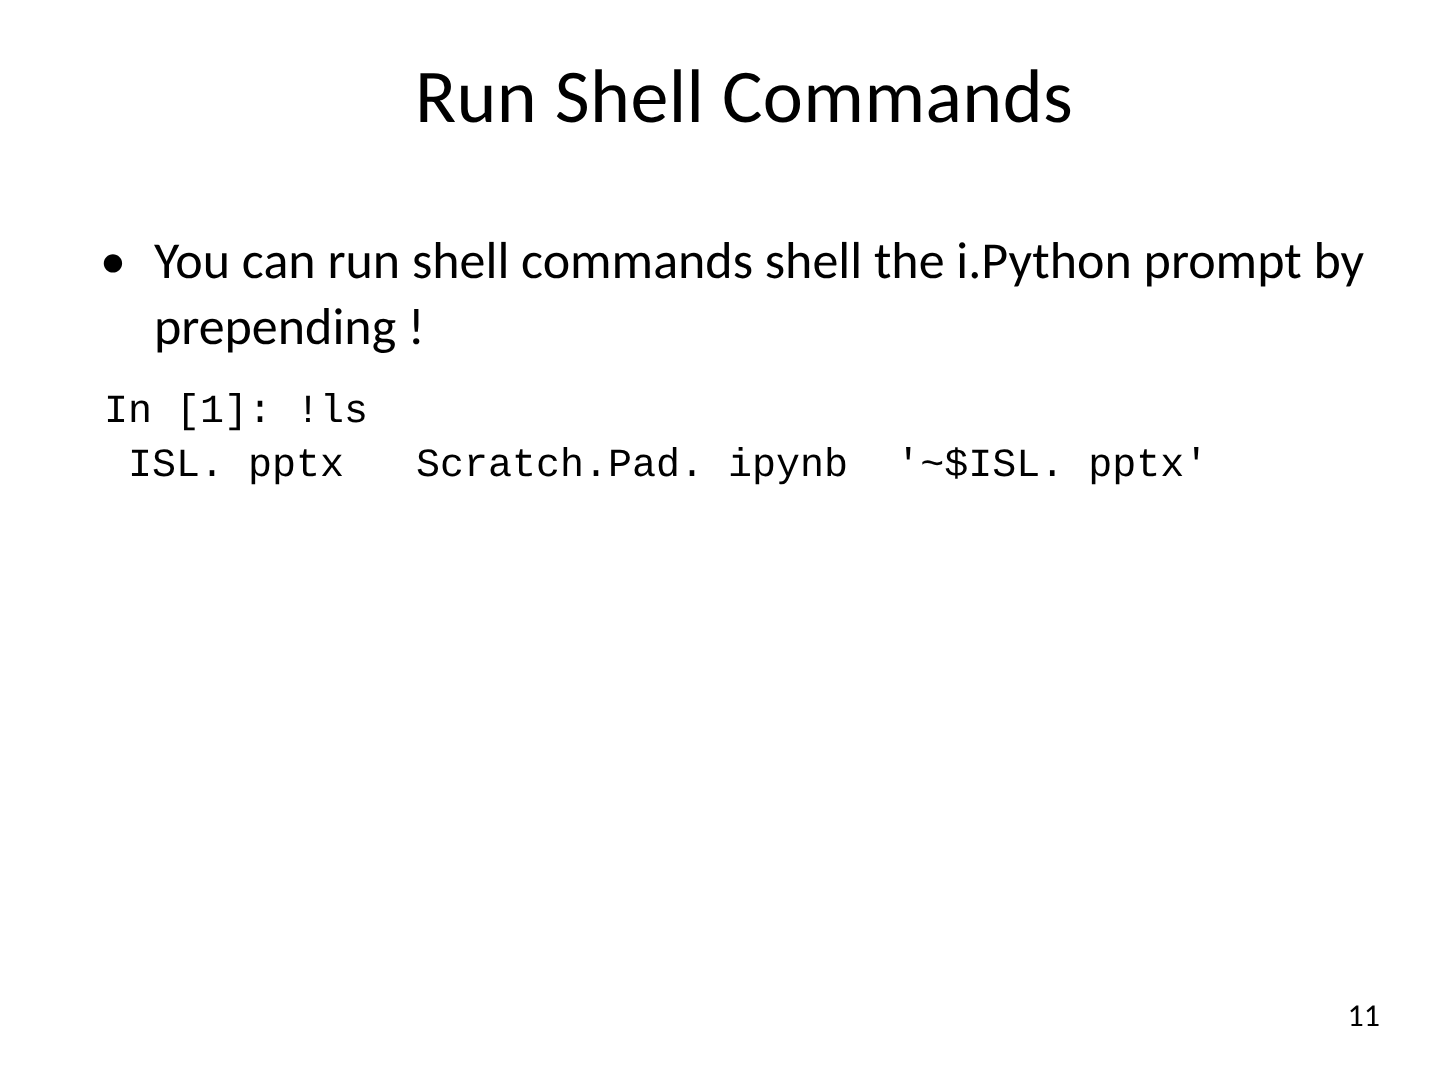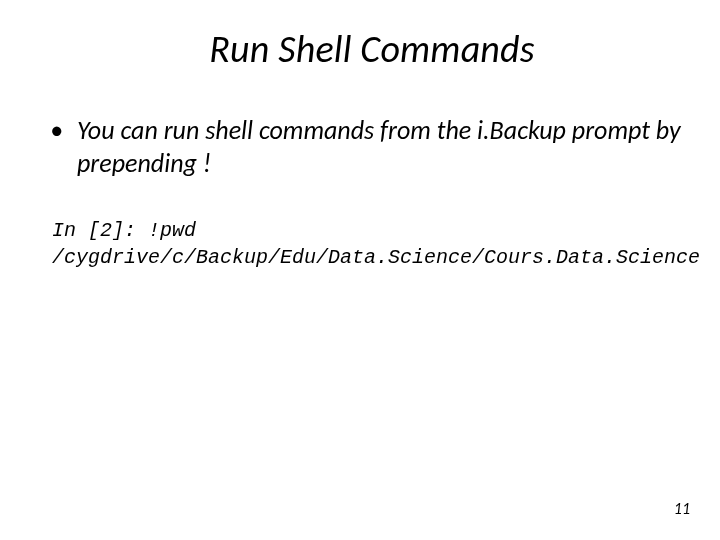--- a/index.html
+++ b/index.html
@@ -12,21 +12,20 @@
     color: #000;
     position: relative;
     overflow: hidden;
   }
   .slide {
     box-sizing: border-box;
     width: 720px;
     height: 540px;
     padding: 20px 16px 20px 40px;
     position: relative;
-    font-style: italic;
   }
   .title {
     text-align: center;
     font-size: 38px;
     font-weight: 400;
     margin-top: 6px;
     margin-bottom: 42px;
     letter-spacing: 0.2px;
   }
   .bullet-block {
@@ -71,25 +70,25 @@
 </head>
 <body>
 
 <div class="slide">
 
   <div class="title">Run Shell Commands</div>
 
   <div class="bullet-block">
     <div class="bullet-row">
       <div class="bullet-dot">•</div>
-      <div class="bullet-text">You can run shell commands from the i.Backup prompt by prepending  !</div>
+      <div class="bullet-text">You can run shell commands shell the i.Python prompt by prepending  !</div>
     </div>
   </div>
 
+  <div class="code-block"><span>In [1]: !ls</span>
+<span> ISL. pptx   Scratch.Pad. ipynb  '~$ISL. pptx'</span></div>
 
   <div class="code-gap"></div>
 
-  <div class="code-block"><span>In [2]: !pwd</span>
-<span>/cygdrive/c/Backup/Edu/Data.Science/Cours.Data.Science</span></div>
 
   <div class="page-number">11</div>
 
 </div>
 
 </body></html>

